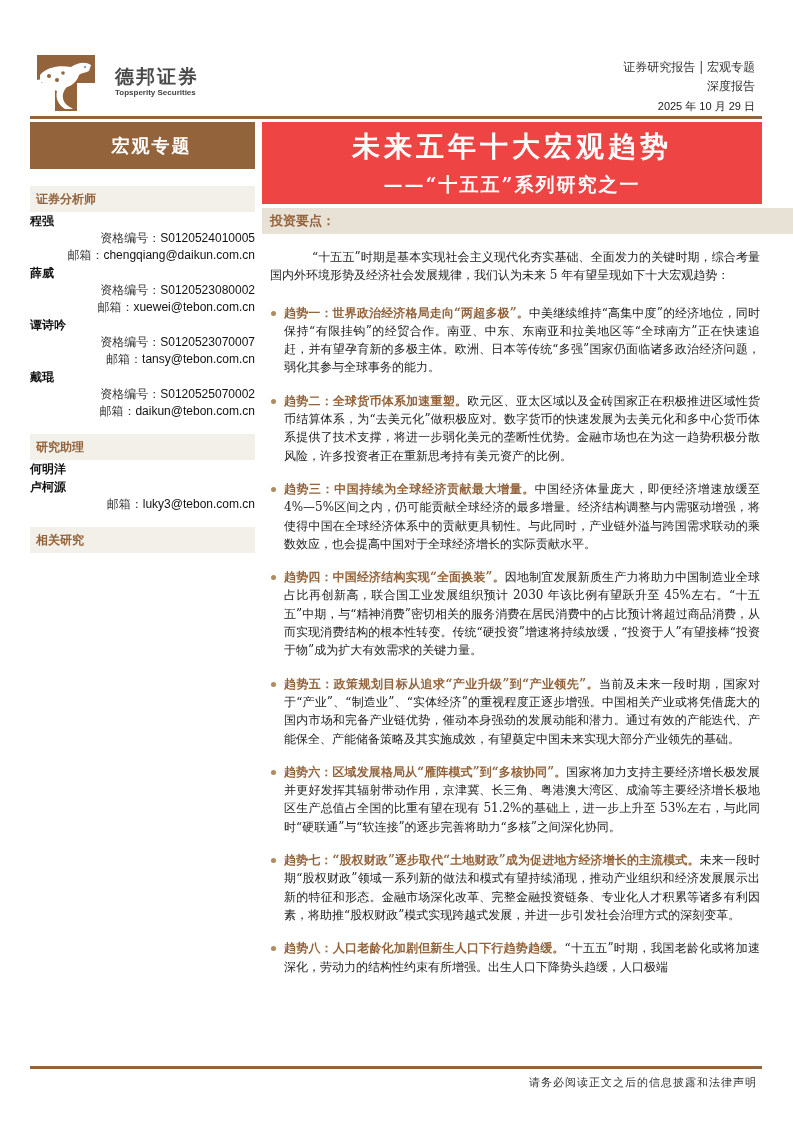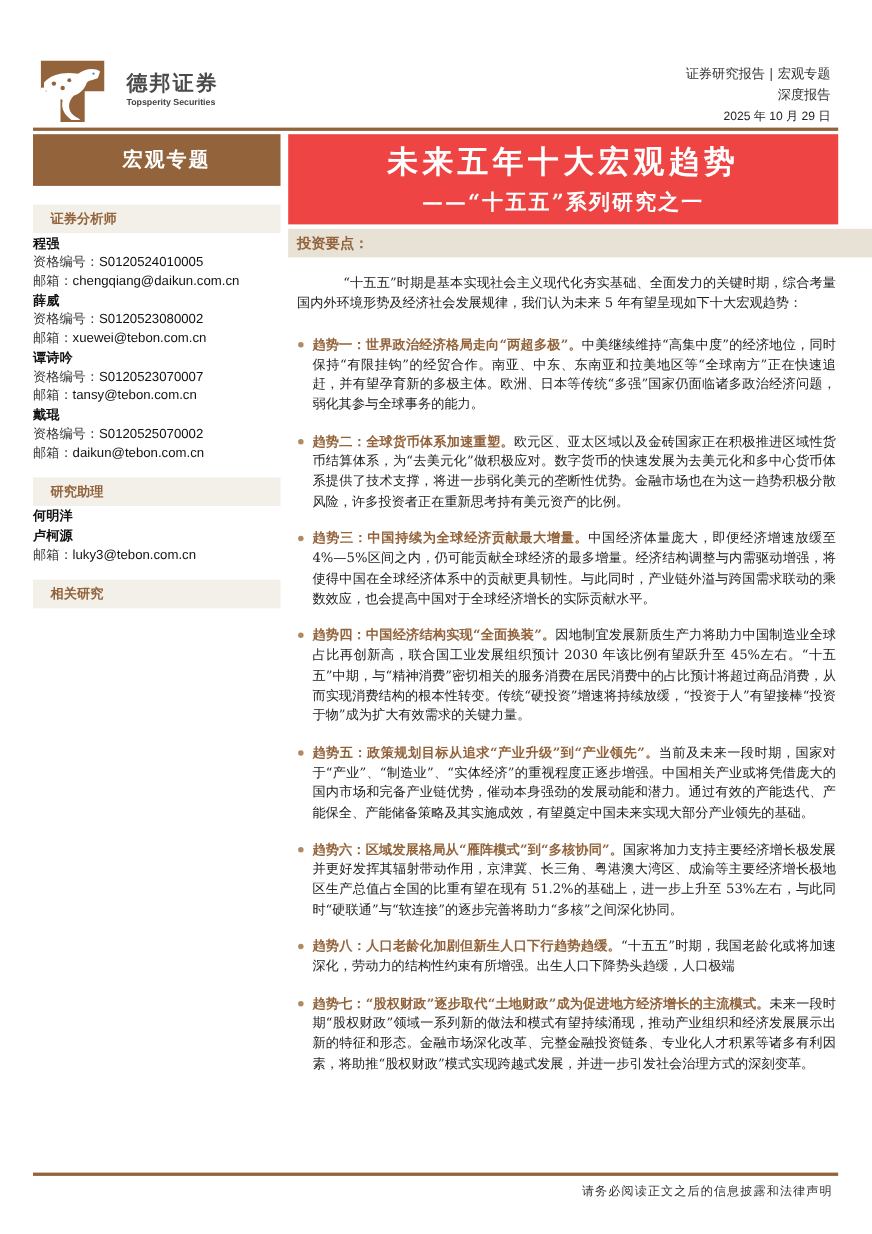--- a/index.html
+++ b/index.html
@@ -21,23 +21,23 @@
   .side-banner { position: absolute; left: 30px; top: 122px; width: 225px; height: 47px; background: #93633B; color: #fff; font-size: 18px; font-weight: bold; text-align: center; line-height: 47px; letter-spacing: 2px; padding-left: 18px; }
 
   .title-box { position: absolute; left: 262px; top: 122px; width: 500px; height: 82px; background: #ef4444; color: #fff; text-align: center; }
   .title-main { font-size: 28px; font-weight: bold; line-height: 30px; margin-top: 10px; letter-spacing: 4px; }
   .title-sub { font-size: 19px; font-weight: bold; line-height: 24px; margin-top: 10px; letter-spacing: 2px; }
 
   .keypts-bar { position: absolute; left: 262px; top: 208px; width: 572px; height: 26px; background: #E8E1D6; }
   .keypts-label { position: absolute; left: 8px; top: 4px; font-size: 13px; font-weight: bold; color: #93633B; }
 
   .sidebar { position: absolute; left: 30px; top: 186px; width: 225px; }
-  .side-section { background: #F3EFE9; height: 26px; line-height: 26px; padding-left: 16px; font-size: 12px; font-weight: bold; color: #93633B; }
+  .side-section { background: #F3EFE9; height: 26px; line-height: 26px; padding-left: 6px; font-size: 12px; font-weight: bold; color: #93633B; }
   .analyst-name { font-family: "DejaVu Sans", sans-serif; font-weight: bold; font-size: 12px; color: #111; line-height: 17px; margin-top: 1px; }
-  .analyst-row { font-size: 12px; line-height: 17px; color: #333; white-space: nowrap; }
+  .analyst-row { font-size: 12px; line-height: 17px; color: #333; white-space: nowrap; text-align: right; }
   .analyst-row .k { color: #333; }
   .analyst-row .v { font-family: "Liberation Sans", sans-serif; font-size: 12px; color: #111; }
   .gap-after { margin-bottom: 14px; }
 
   .main { position: absolute; left: 270px; top: 248px; width: 490px; font-size: 12px; line-height: 18.3px; color: #222; text-align: justify; }
   .intro { text-indent: 42px; margin-bottom: 19px; }
   .trend { position: relative; padding-left: 14px; margin-bottom: 15px; }
   .trend .bullet { position: absolute; left: 1px; top: 7px; width: 5px; height: 5px; border-radius: 50%; background: #B08A63; }
   .trend .head { font-weight: bold; color: #93633B; }
 
@@ -140,22 +140,22 @@
   <div class="trend">
     <span class="bullet"></span>
     <span class="head">趋势五：政策规划目标从追求“产业升级”到“产业领先”。</span><span>当前及未来一段时期，国家对于“产业”、“制造业”、“实体经济”的重视程度正逐步增强。中国相关产业或将凭借庞大的国内市场和完备产业链优势，催动本身强劲的发展动能和潜力。通过有效的产能迭代、产能保全、产能储备策略及其实施成效，有望奠定中国未来实现大部分产业领先的基础。</span>
   </div>
   <div class="trend">
     <span class="bullet"></span>
     <span class="head">趋势六：区域发展格局从“雁阵模式”到“多核协同”。</span><span>国家将加力支持主要经济增长极发展并更好发挥其辐射带动作用，京津冀、长三角、粤港澳大湾区、成渝等主要经济增长极地区生产总值占全国的比重有望在现有 51.2%的基础上，进一步上升至 53%左右，与此同时“硬联通”与“软连接”的逐步完善将助力“多核”之间深化协同。</span>
   </div>
   <div class="trend">
     <span class="bullet"></span>
-    <span class="head">趋势八：人口老龄化加剧但新生人口下行趋势趋缓。</span><span>“十五五”时期，我国老龄化或将加速深化，劳动力的结构性约束有所增强。出生人口下降势头趋缓，人口极端</span>
+    <span class="head">趋势七：“股权财政”逐步取代“土地财政”成为促进地方经济增长的主流模式。</span><span>未来一段时期“股权财政”领域一系列新的做法和模式有望持续涌现，推动产业组织和经济发展展示出新的特征和形态。金融市场深化改革、完整金融投资链条、专业化人才积累等诸多有利因素，将助推“股权财政”模式实现跨越式发展，并进一步引发社会治理方式的深刻变革。</span>
   </div>
   <div class="trend">
     <span class="bullet"></span>
-    <span class="head">趋势七：“股权财政”逐步取代“土地财政”成为促进地方经济增长的主流模式。</span><span>未来一段时期“股权财政”领域一系列新的做法和模式有望持续涌现，推动产业组织和经济发展展示出新的特征和形态。金融市场深化改革、完整金融投资链条、专业化人才积累等诸多有利因素，将助推“股权财政”模式实现跨越式发展，并进一步引发社会治理方式的深刻变革。</span>
+    <span class="head">趋势八：人口老龄化加剧但新生人口下行趋势趋缓。</span><span>“十五五”时期，我国老龄化或将加速深化，劳动力的结构性约束有所增强。出生人口下降势头趋缓，人口极端</span>
   </div>
 </div>
 
 <div class="bottom-rule"></div>
 <div class="footer-note">请务必阅读正文之后的信息披露和法律声明</div>
 
 </body></html>

